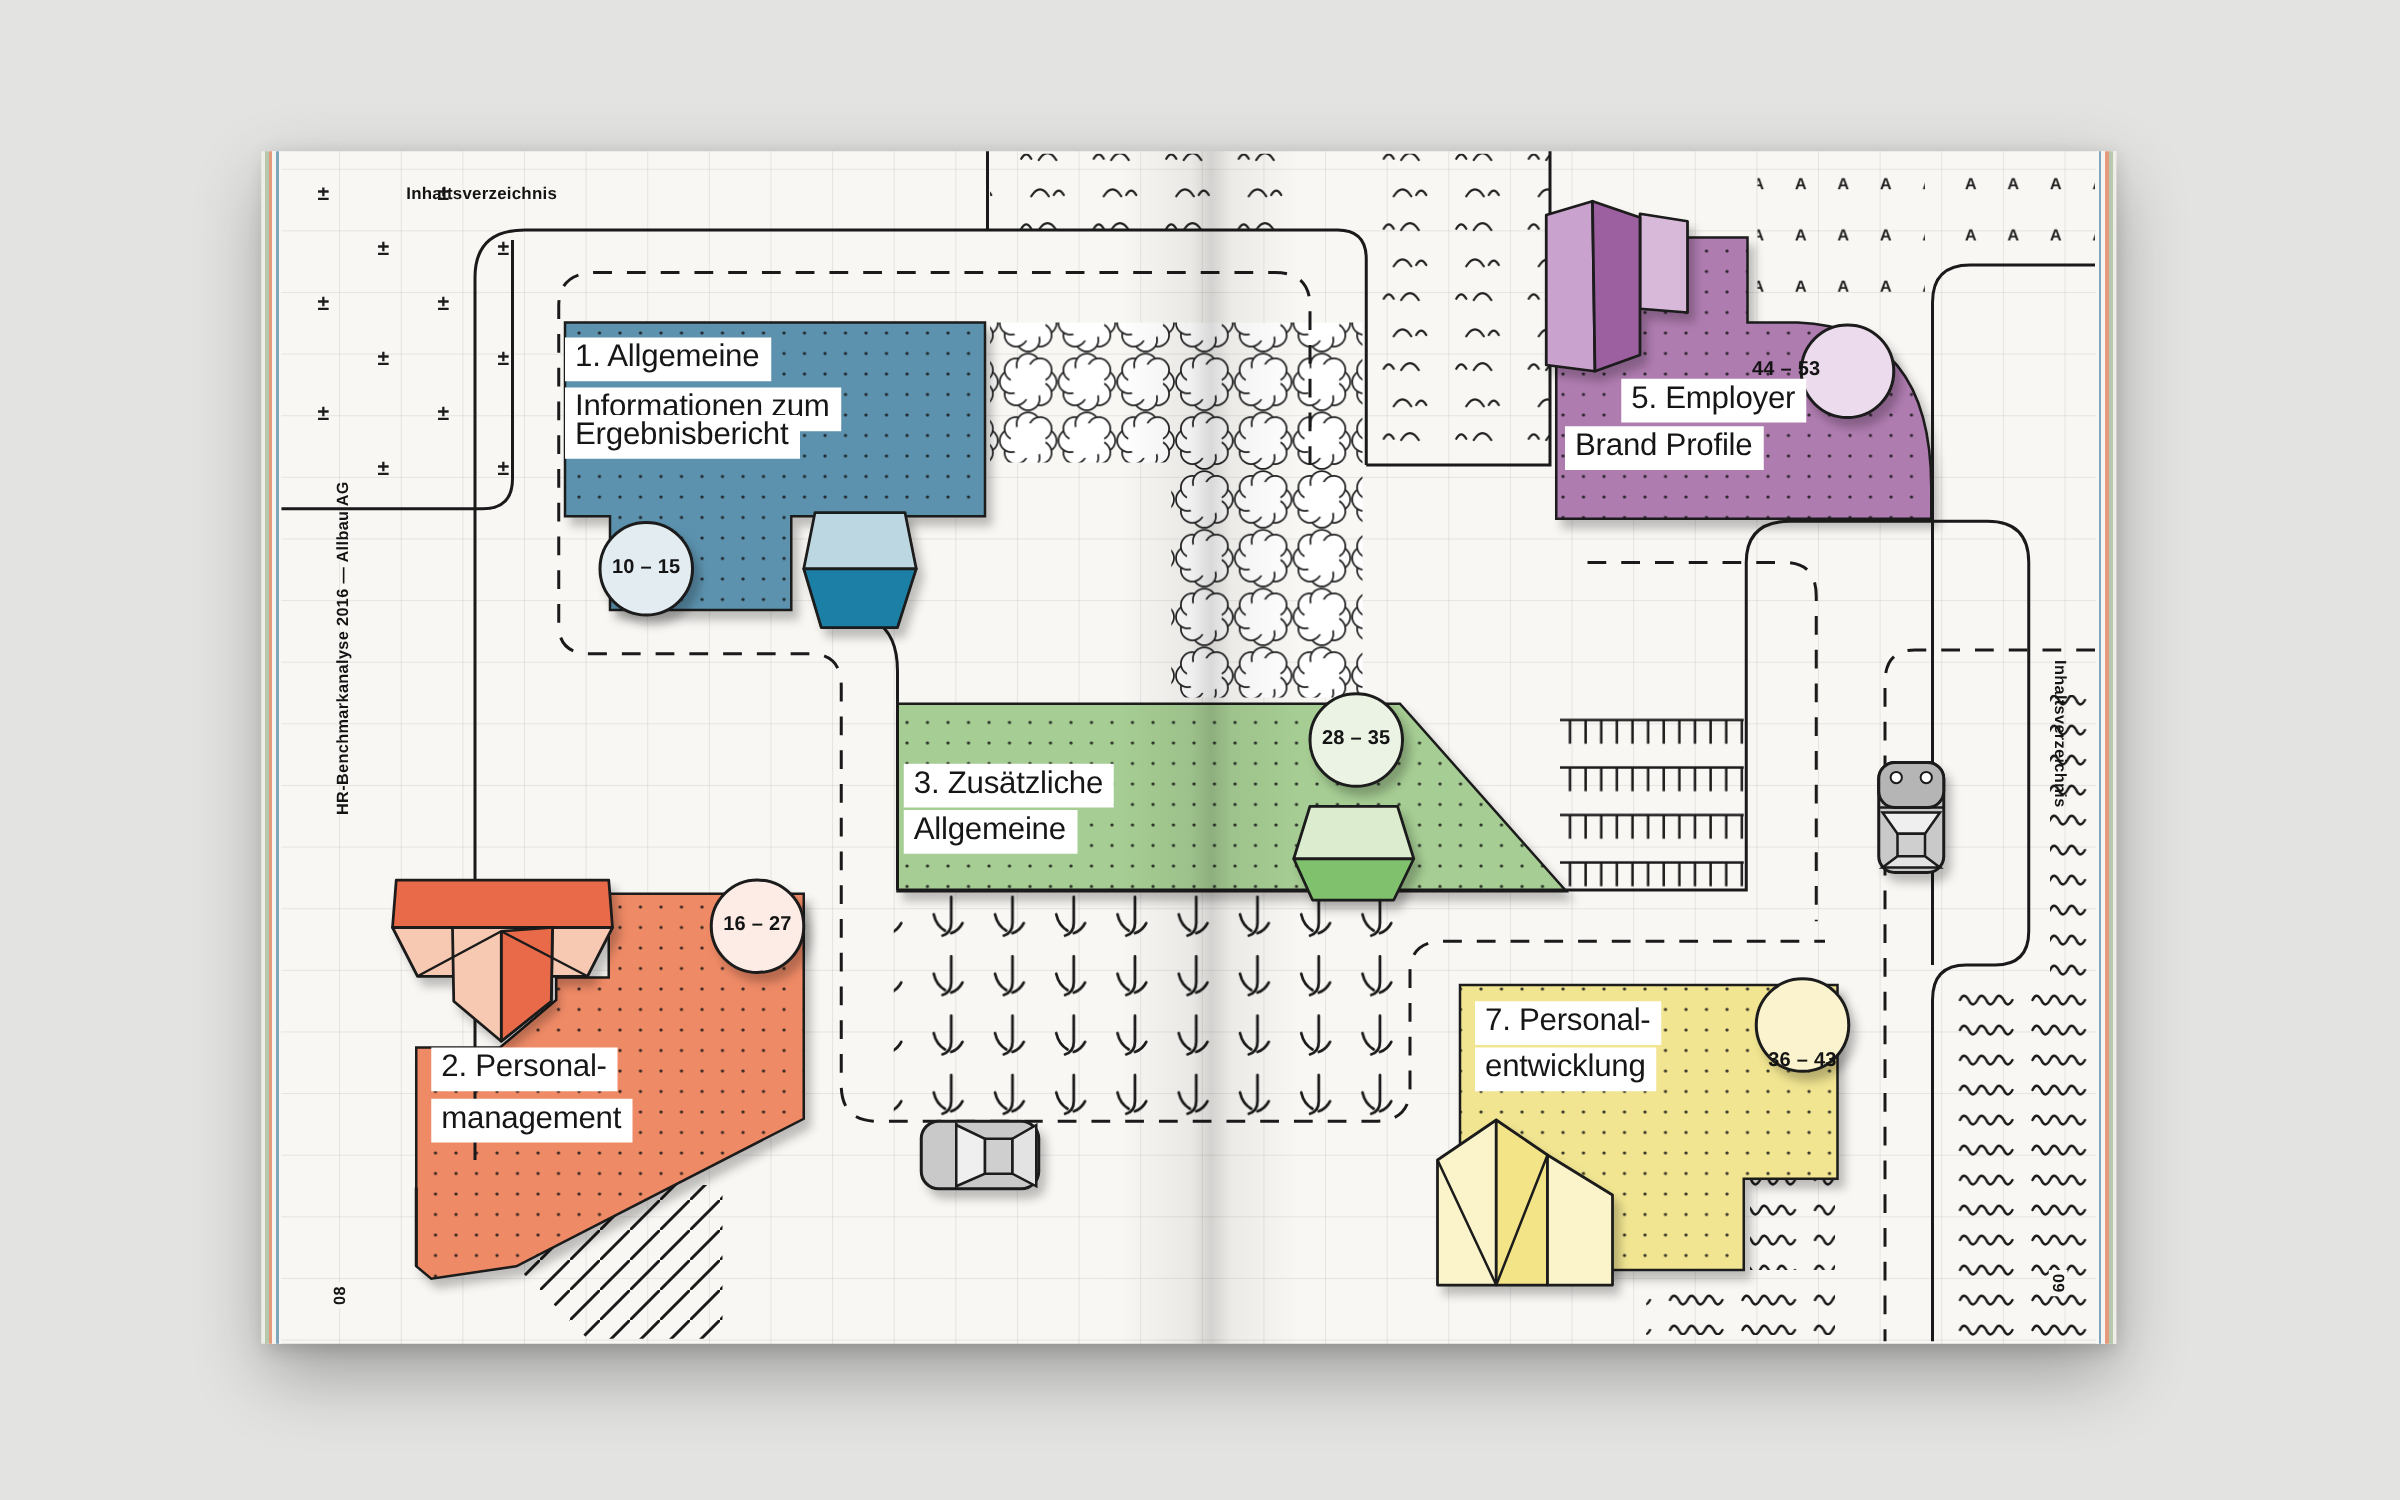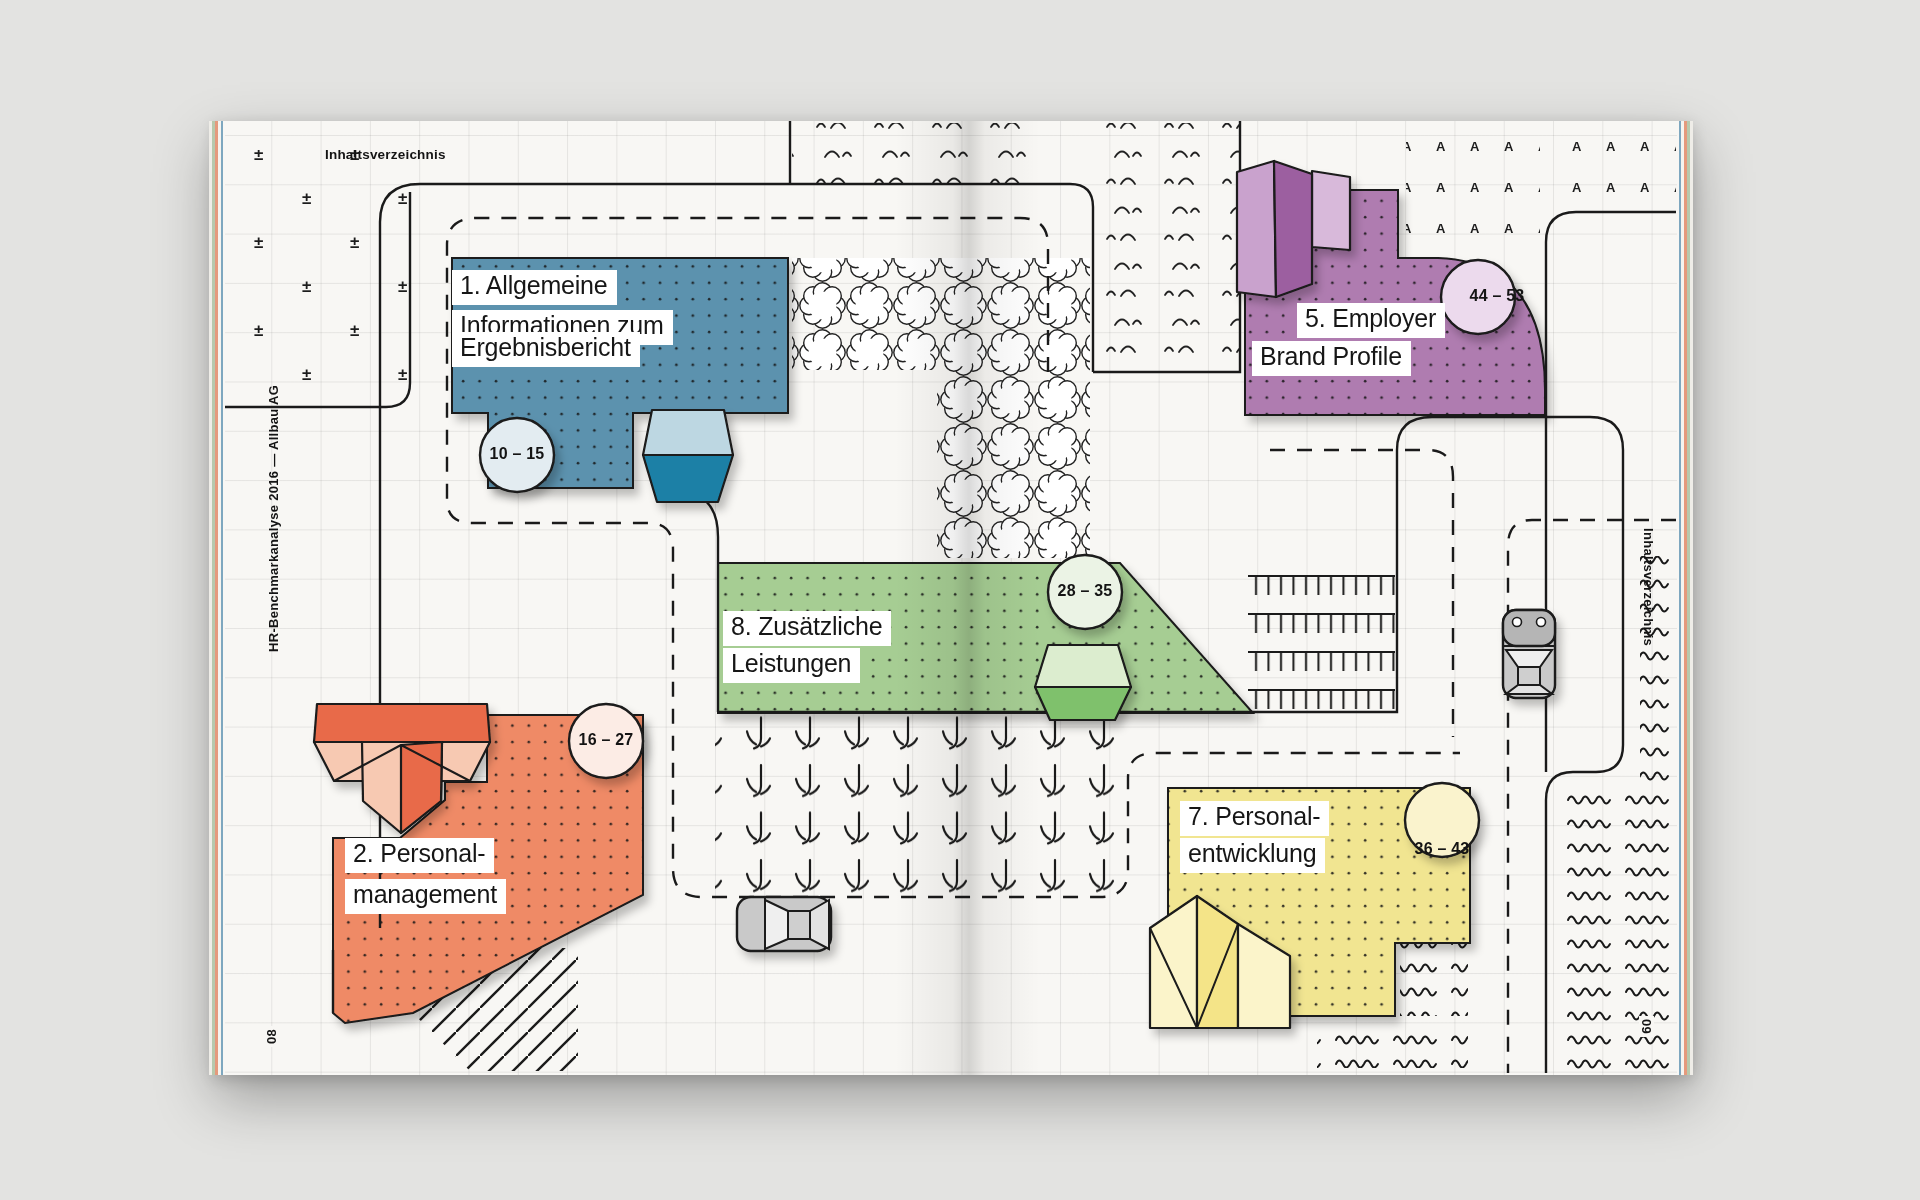--- a/index.html
+++ b/index.html
@@ -235,25 +235,25 @@
 
   <div class="strip" style="left:452px;top:270px;">1. Allgemeine</div>
   <div class="strip" style="left:452px;top:310px;">Informationen zum</div>
   <div class="strip" style="left:452px;top:332px;">Ergebnisbericht</div>
   <div class="badge" style="left:471px;top:445px;">10 – 15</div>
 
   <div class="strip" style="left:345px;top:838px;">2. Personal-</div>
   <div class="strip" style="left:345px;top:879px;text-align:right;">management</div>
   <div class="badge" style="left:560px;top:731px;">16 – 27</div>
 
-  <div class="strip" style="left:723px;top:611px;">8. Zusätzliche</div>
-  <div class="strip" style="left:723px;top:648px;">Leistungen</div>
+  <div class="strip" style="left:723px;top:611px;">3. Zusätzliche</div>
+  <div class="strip" style="left:723px;top:648px;">Allgemeine</div>
   <div class="badge" style="left:1039px;top:582px;">28 – 35</div>
 
   <div class="strip" style="left:1180px;top:801px;">7. Personal-</div>
   <div class="strip" style="left:1180px;top:838px;">entwicklung</div>
   <div class="badge" style="left:1396px;top:810px;margin-top:30px;">36 – 43</div>
 
   <div class="strip" style="left:1252px;top:303px;margin-left:45px;">5. Employer</div>
   <div class="strip" style="left:1252px;top:341px;">Brand Profile</div>
-  <div class="badge" style="left:1451px;top:287px;">44 – 53</div>
+  <div class="badge" style="left:1383px;top:287px;">44 – 53</div>
 
 </div>
 
 </body></html>

